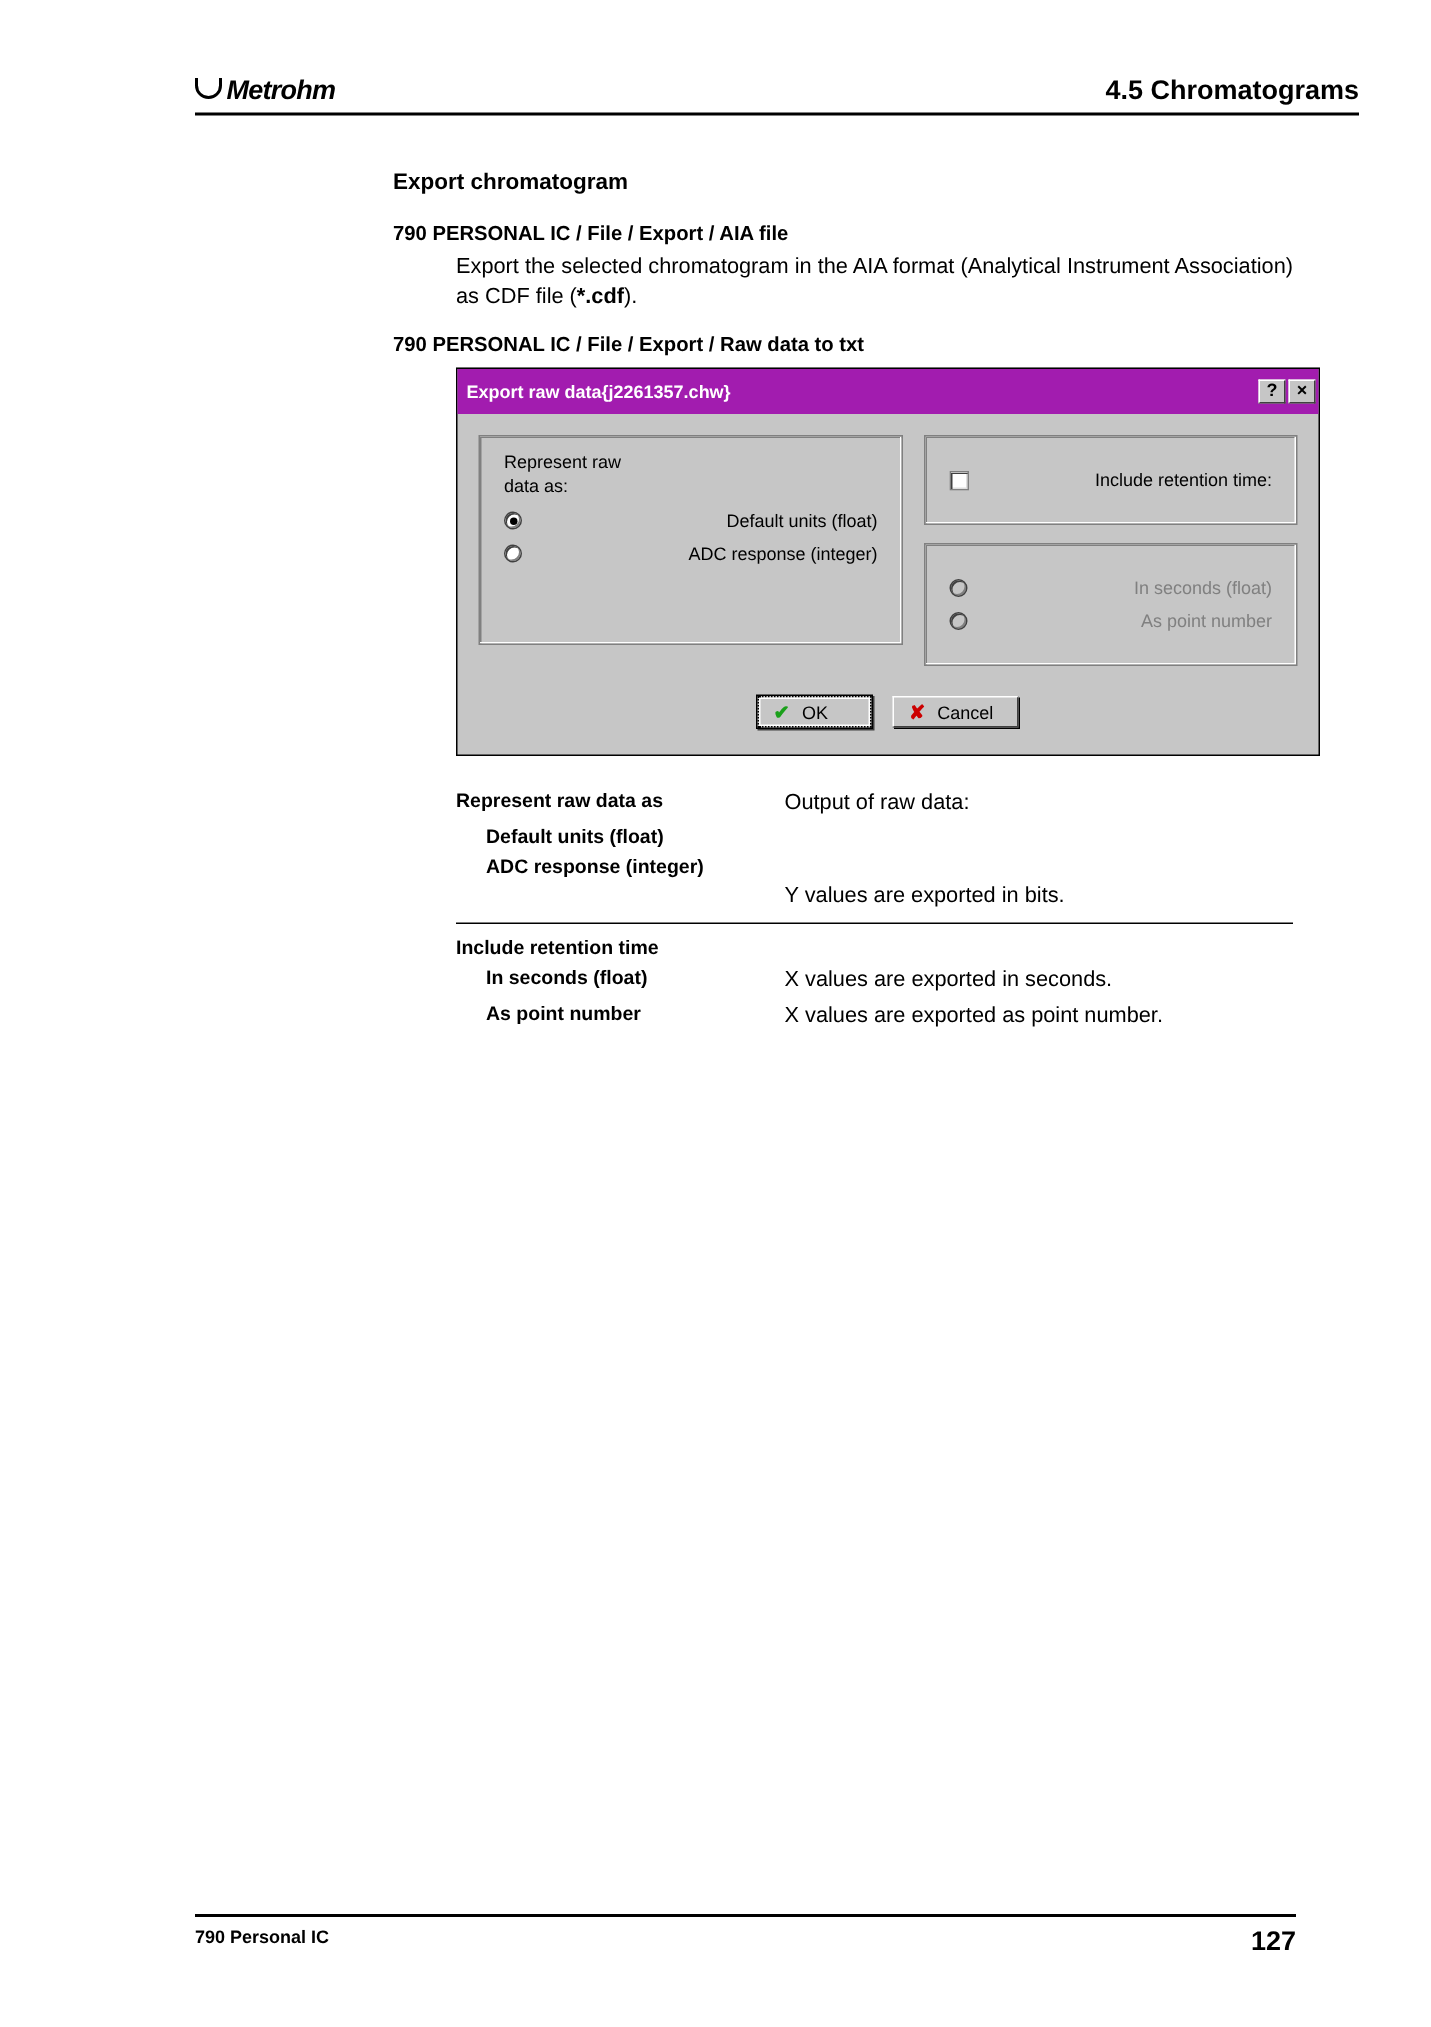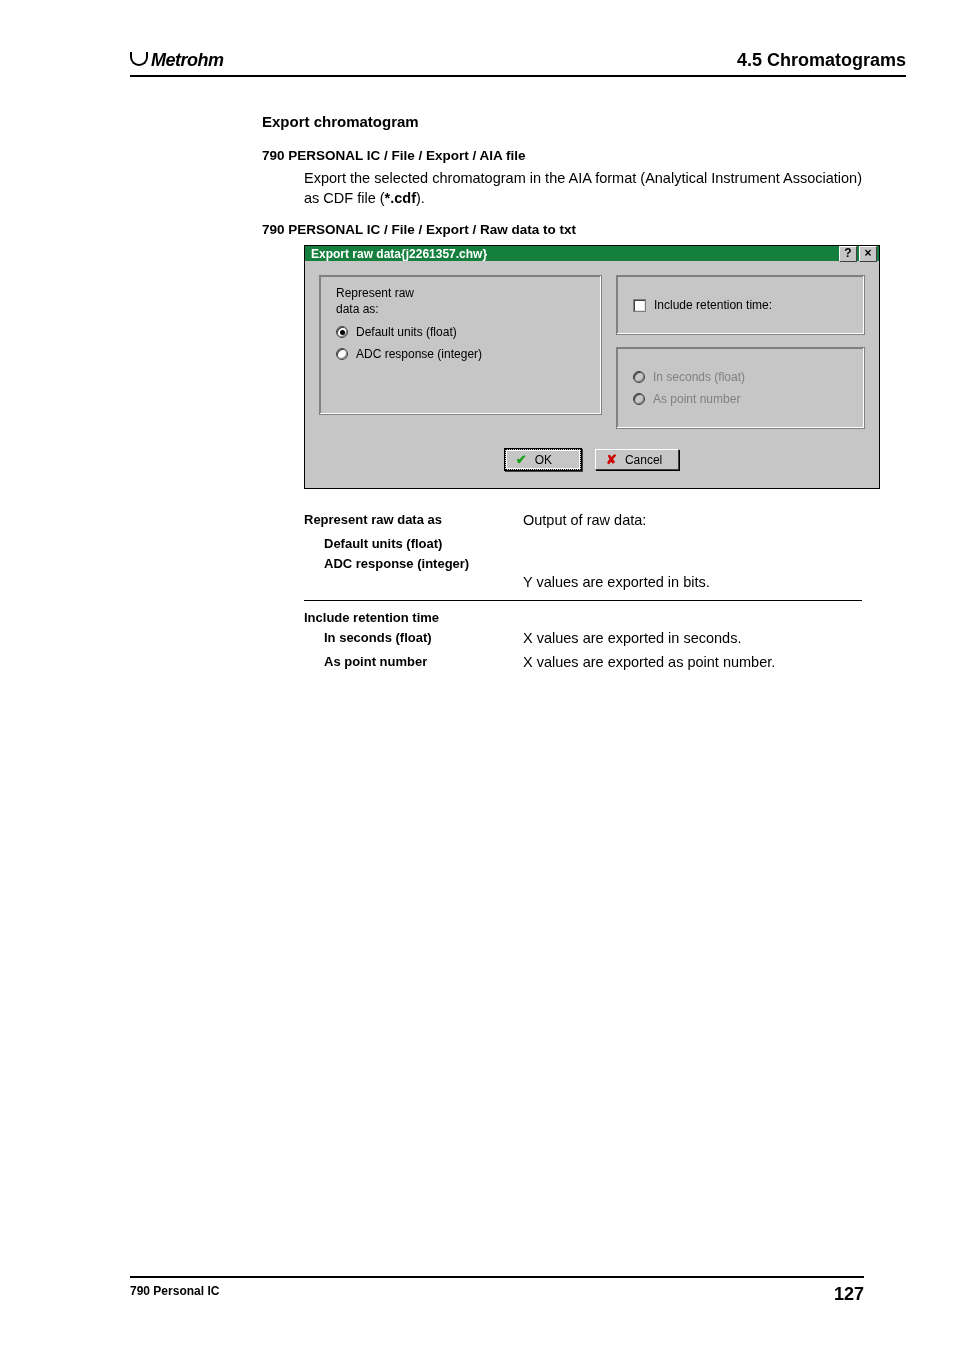--- a/index.html
+++ b/index.html
@@ -8,32 +8,32 @@
   .header { display: flex; justify-content: space-between; align-items: flex-end; border-bottom: 2px solid #000; padding-bottom: 4px; margin-bottom: 36px; }
   .logo { font-style: italic; font-weight: 900; font-size: 18px; font-family: "Arial Black", Arial, sans-serif; letter-spacing: -0.5px; display:flex; align-items:center; gap:3px;}
   .logo-swirl { width:18px; height:14px; border:2px solid #000; border-top:none; border-radius: 0 0 18px 18px; display:inline-block; transform: translateY(-2px);}
   .section-num { font-family: "Arial Black", Arial, sans-serif; font-weight: 900; font-size: 18px; }
   .content { margin-left: 132px; width: 600px; }
   .h-export { font-family: "Arial Black", Arial, sans-serif; font-weight: 900; font-size: 15px; margin-bottom: 18px; }
   .path { font-weight: 700; font-size: 13.5px; margin-bottom: 6px; }
   .body-text { font-size: 14.5px; line-height: 1.35; margin-left: 42px; text-align: justify; margin-bottom: 14px; }
   .ext { font-weight: 700; }
   .dialog { width: 576px; background: #c6c6c6; border: 1px solid #000; margin: 8px 0 22px 42px; font-family: "MS Sans Serif", Tahoma, Arial, sans-serif; font-size: 12px; }
-  .titlebar { background: #15803d; color: #fff; display: flex; align-items: center; justify-content: space-between; height: 15px; padding: 0 2px 0 6px; font-weight: 700; }
+  .titlebar { background: #a21caf; color: #fff; display: flex; align-items: center; justify-content: space-between; height: 30px; padding: 0 2px 0 6px; font-weight: 700; }
   .titlebar-btns { display:flex; gap:2px; }
   .titlebar-btn { width:18px; height:16px; background:#c6c6c6; border:1px solid #fff; border-right-color:#404040; border-bottom-color:#404040; text-align:center; line-height:13px; font-family: Arial, sans-serif; font-weight:900; color:#000; font-size:12px; cursor:pointer; }
   .dialog-body { padding: 14px 14px 10px 14px; }
   .panels { display:flex; gap:14px; margin-bottom: 14px; }
   .group { border: 1px solid #808080; border-left-color:#808080; border-top-color:#808080; box-shadow: inset -1px -1px 0 #fff, inset 1px 1px 0 #808080; padding: 12px 16px; background:#c6c6c6; flex:1; }
   .group.left { height: 140px; padding-top:10px; }
   .group.rt-top { height: 46px; padding:14px 16px; }
   .group.rt-bot { height: 82px; padding:14px 16px; }
   .right-col { display:flex; flex-direction:column; gap:12px; flex:1; }
   .grp-label { margin-bottom: 6px; line-height:1.3; }
-  .radio-row, .check-row { display:flex; align-items:center; gap:8px; margin: 8px 0; }
+  .radio-row, .check-row { display:flex; align-items:center; gap:8px; margin: 8px 0; justify-content: space-between; }
   .radio { width:12px; height:12px; border-radius:50%; border:1px solid #404040; background:#fff; box-shadow: inset -1px -1px 0 #808080, inset 1px 1px 0 #404040; display:flex; align-items:center; justify-content:center; }
   .radio.selected::after { content:""; width:5px; height:5px; background:#000; border-radius:50%; }
   .radio.disabled { background:#c6c6c6; }
   .checkbox { width:13px; height:13px; background:#fff; border:1px solid #808080; box-shadow: inset 1px 1px 0 #404040, inset -1px -1px 0 #dfdfdf; }
   .disabled-text { color:#808080; }
   .dlg-buttons { display:flex; justify-content:center; gap:14px; padding: 6px 0 8px 0; }
   .dlg-btn { background:#c6c6c6; border:1px solid #fff; border-right-color:#404040; border-bottom-color:#404040; box-shadow: 1px 1px 0 #000; padding: 2px 16px 2px 10px; display:flex; align-items:center; gap:8px; cursor:pointer; font-size:12px; }
   .dlg-btn.ok { border:1px dotted #000; outline:1px solid #fff; outline-offset:-2px; box-shadow: 0 0 0 1px #000, 1px 1px 0 1px #404040; padding:2px 28px 2px 10px; }
   .chk-ic { color:#1aa01a; font-weight:900; font-size:13px; }
   .x-ic { color:#cc0000; font-weight:900; font-size:13px; }

